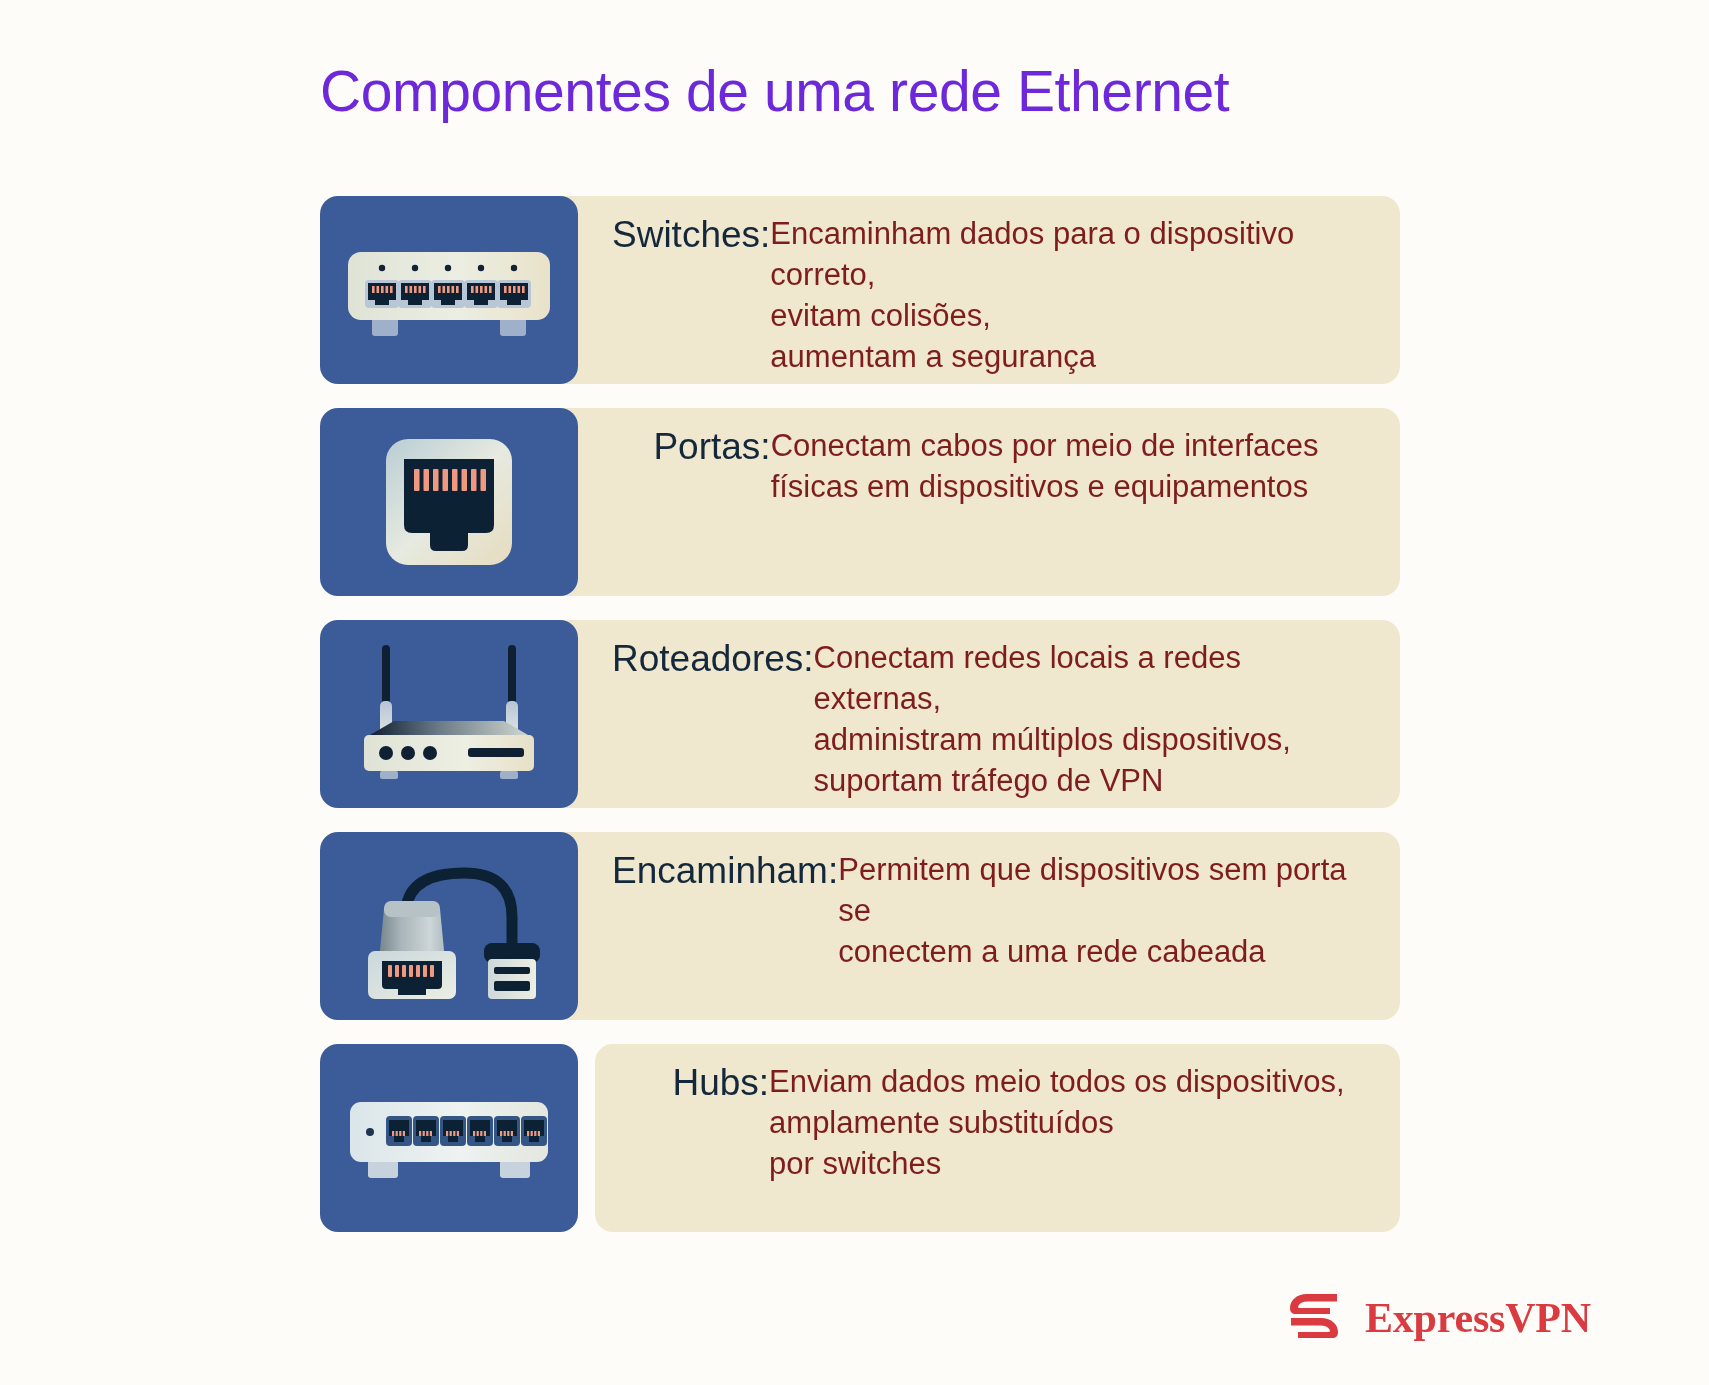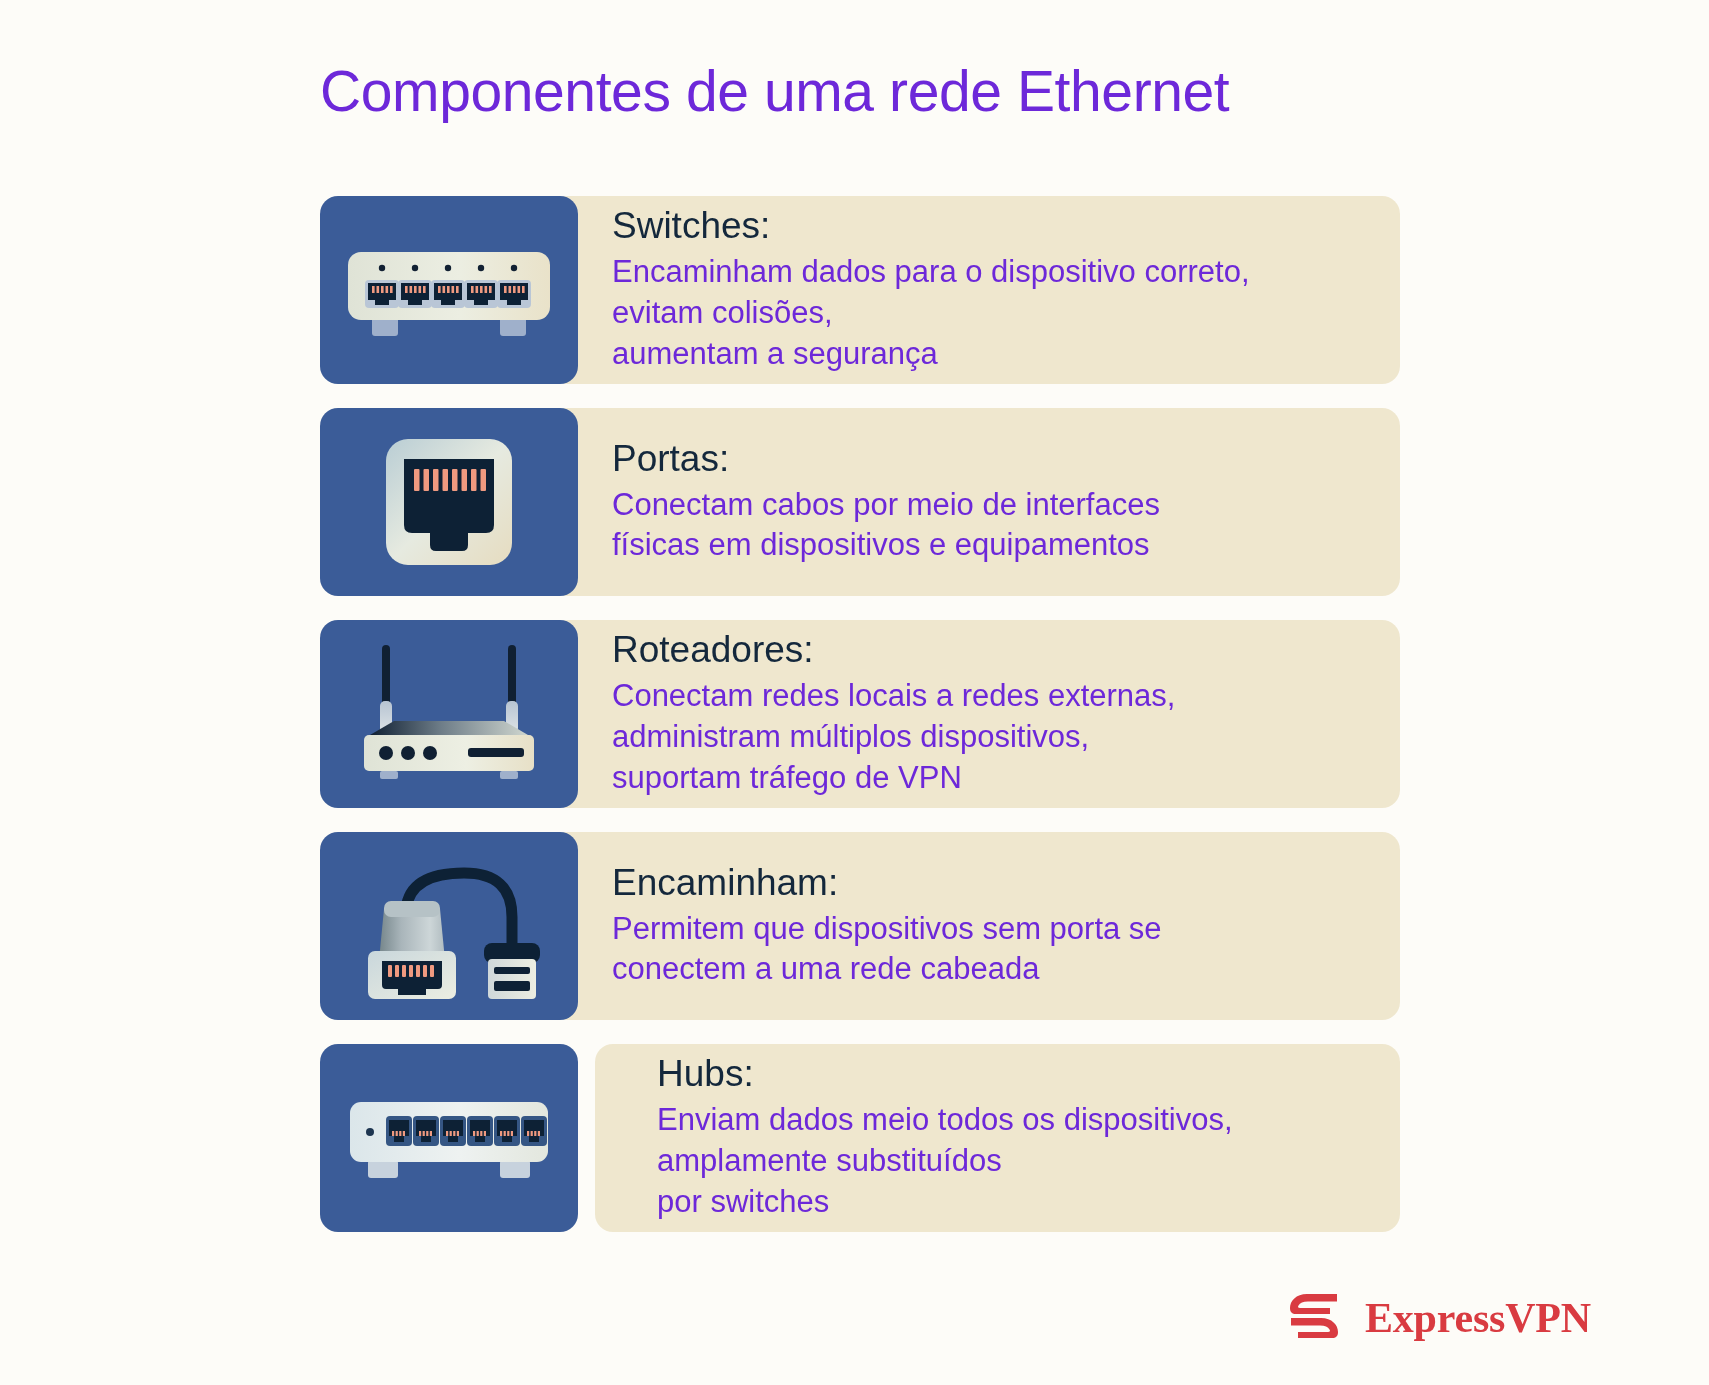--- a/index.html
+++ b/index.html
@@ -62,36 +62,36 @@
 
   
   .text-panel {
     position: relative;
     flex: 1;
     margin-left: -28px;
     background: #efe7ce;
     border-radius: 18px;
     padding: 18px 40px 18px 62px;
     display: flex;
-    flex-direction: column;
+    flex-direction: row;
     justify-content: center;
     z-index: 1;
   }
 
   .row-title {
     font-size: 37px;
     font-weight: 400;
     color: #14283c;
     line-height: 1.16;
     margin-bottom: 4px;
   }
   .row-desc {
     font-size: 31px;
     font-weight: 400;
-    color: #6d28d9;
+    color: #7f1d1d;
     line-height: 1.32;
     white-space: pre-line;
   }
 
   
   .icon-art {
     position: absolute;
     inset: 0;
     display: flex;
     align-items: center;

